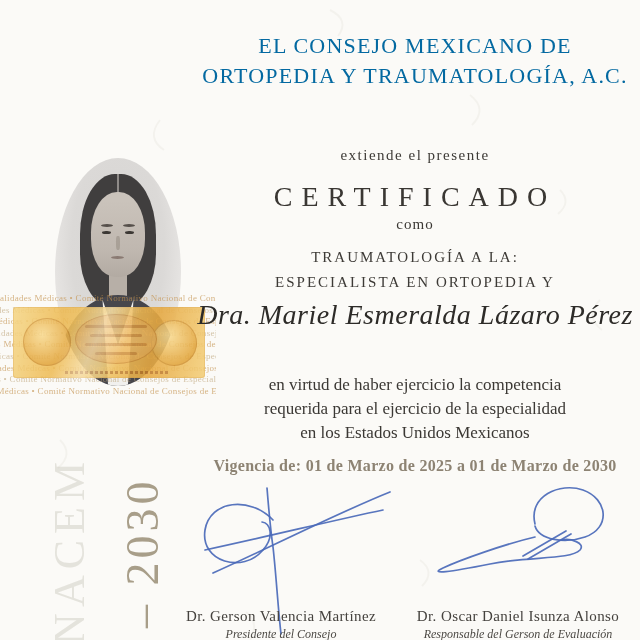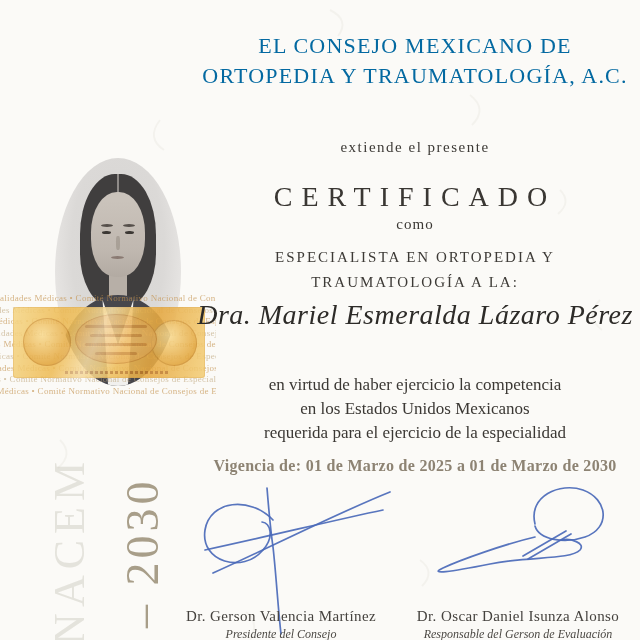--- a/index.html
+++ b/index.html
@@ -75,21 +75,21 @@
   
   .side-year{left:116px;top:628px;transform:rotate(-90deg);transform-origin:0 0;
     white-space:nowrap;font-size:46px;letter-spacing:4px;color:#a89e89;z-index:1;}
   .side-wm{left:44px;top:718px;transform:rotate(-90deg);transform-origin:0 0;
     white-space:nowrap;font-size:44px;letter-spacing:6px;color:rgba(196,192,180,.4);z-index:0;}
 
   
   .content{position:absolute;left:195px;right:5px;top:0;bottom:0;z-index:5;text-align:center;color:#3b3834;}
   .content > div{position:absolute;left:0;right:0;}
   .issuer{top:31px;font-size:22px;line-height:30px;letter-spacing:1.2px;color:#0369a1;}
-  .presents{top:139px;font-size:15px;letter-spacing:1.5px;color:#3d3a36;}
+  .presents{top:147px;font-size:15px;letter-spacing:1.5px;color:#3d3a36;}
   .cert-title{top:181px;font-size:28px;letter-spacing:9px;color:#3a3733;}
   .como{top:216px;font-size:15px;letter-spacing:1px;text-align:center;}
   .specialty{top:245px;font-size:15px;line-height:25px;letter-spacing:2px;color:#3d3a36;}
   .recipient{top:299px;font-size:28px;font-style:italic;color:#2d2b28;letter-spacing:.5px;}
   .body-par{top:373px;font-size:17px;line-height:24px;color:#3b3834;}
   .validity{top:457px;font-size:16px;font-weight:bold;color:#8d8373;letter-spacing:.3px;}
 
   
   .sig-name{position:absolute;z-index:6;text-align:center;width:210px;color:#45423e;}
   .sig-name .n{font-size:15px;letter-spacing:.4px;margin-top:32px;}
@@ -162,28 +162,28 @@
 
 <div class="content">
   <div class="issuer">
     <div>EL CONSEJO MEXICANO DE</div>
     <div>ORTOPEDIA Y TRAUMATOLOGÍA, A.C.</div>
   </div>
   <div class="presents">extiende el presente</div>
   <div class="cert-title">CERTIFICADO</div>
   <div class="como">como</div>
   <div class="specialty">
+    <div>TRAUMATOLOGÍA A LA:</div>
     <div>ESPECIALISTA EN ORTOPEDIA Y</div>
-    <div>TRAUMATOLOGÍA A LA:</div>
   </div>
   <div class="recipient">Dra. Mariel Esmeralda Lázaro Pérez</div>
   <div class="body-par">
     <div>en virtud de haber ejercicio la competencia</div>
+    <div>requerida para el ejercicio de la especialidad</div>
     <div>en los Estados Unidos Mexicanos</div>
-    <div>requerida para el ejercicio de la especialidad</div>
   </div>
   <div class="validity">Vigencia de: 01 de Marzo de 2025 a 01 de Marzo de 2030</div>
 </div>
 
 <svg class="sig" style="left:155px;top:478px;" width="250" height="165" viewBox="0 0 250 165">
   <path d="M 58,95 C 110,72 180,36 235,14"></path>
   <path d="M 50,72 C 115,58 180,42 228,32"></path>
   <path d="M 118,42 C 95,18 55,22 50,52 C 45,84 88,96 108,72 C 120,58 115,45 107,44"></path>
   <path d="M 112,10 C 114,35 116,55 118,69 C 121,95 123,130 126,156"></path>
 </svg>

